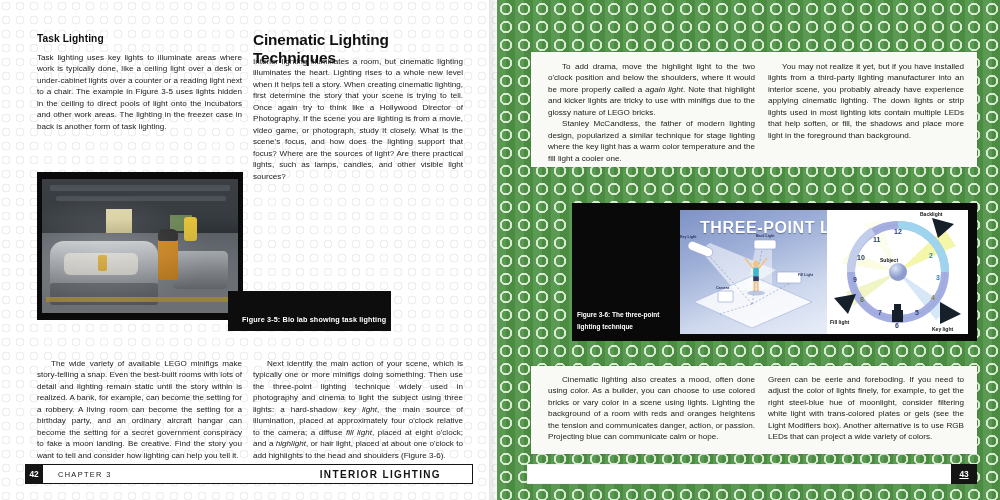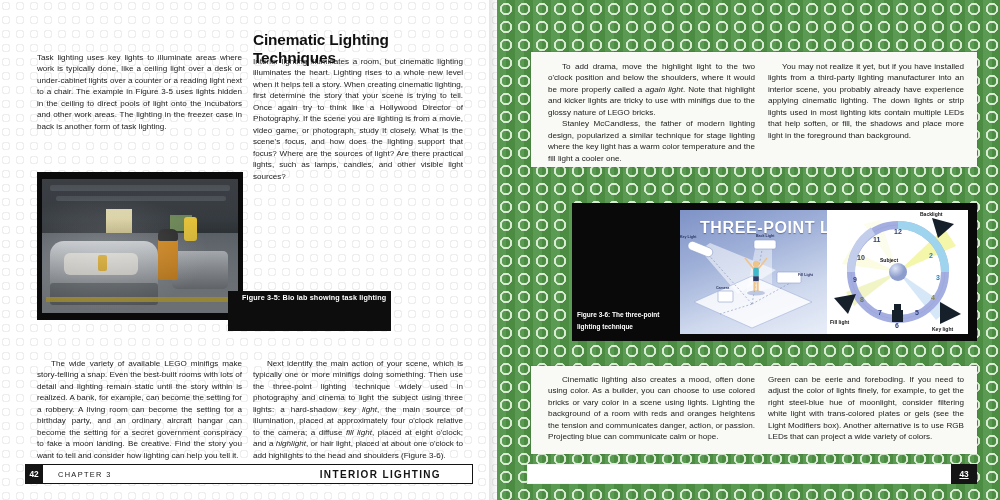--- a/index.html
+++ b/index.html
@@ -59,21 +59,21 @@
     background:
       radial-gradient(ellipse at 30% 62%, #9aa0a6 0%, #6f767c 26%, #3e4348 58%, #1d2125 100%),
       linear-gradient(180deg,#2a2e33 0%, #15181c 100%);
     overflow:hidden;
   }
   .ph{position:absolute;}
   #lp-caption{
     position:absolute;left:228px;top:291px;width:163px;height:40px;
     background:#0d0d0d;color:#ffffff;
     font-size:7.2px;font-weight:bold;line-height:13px;letter-spacing:.15px;
-    padding:0 0 0 14px;box-sizing:border-box;
+    padding:22px 0 0 14px;box-sizing:border-box;
   }
 
   #lp-col1-body2{position:absolute;left:37px;top:358px;width:205px;}
   #lp-col2-body2{position:absolute;left:253px;top:358px;width:210px;}
 
   
   #lp-footer{
     position:absolute;left:25px;top:464px;width:448px;height:20px;
     background:#ffffff;border:1px solid #141414;box-sizing:border-box;
   }
@@ -152,20 +152,21 @@
     pointer-events:none;
   }
 </style>
 </head>
 <body>
 
 <div id="page">
 
   <div id="left-page">
 
+    <h2 class="head-small" id="lp-col1-head">Task Lighting</h2>
 
     <div class="col-text" id="lp-col1-body">
       <p>Task lighting uses key lights to illuminate areas where work is typically done, like a ceiling light over a desk or under-cabinet lights over a counter or a reading light next to a chair. The example in Figure 3-5 uses lights hidden in the ceiling to direct pools of light onto the incubators and other work areas. The lighting in the freezer case in back is another form of task lighting.</p>
     </div>
 
     <h1 class="head-big" id="lp-col2-head">Cinematic Lighting Techniques</h1>
 
     <div class="col-text" id="lp-col2-body">
       <p>Interior lighting illuminates a room, but cinematic lighting illuminates the heart. Lighting rises to a whole new level when it helps tell a story. When creating cinematic lighting, first determine the story that your scene is trying to tell. Once again try to think like a Hollywood Director of Photography. If the scene you are lighting is from a movie, video game, or photograph, study it closely. What is the scene's focus, and how does the lighting support that focus? Where are the sources of light? Are there practical lights, such as lamps, candles, and other visible light sources?</p>
     </div>

